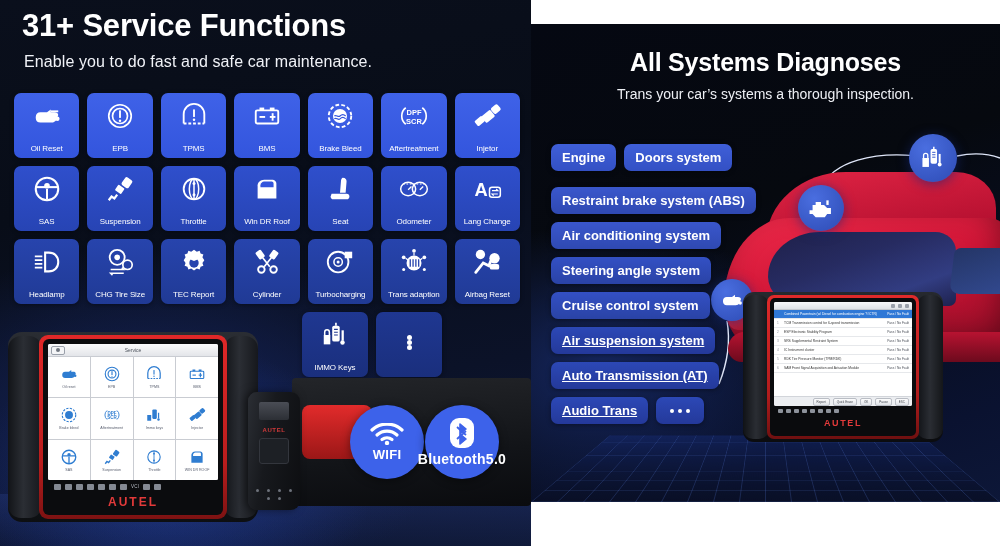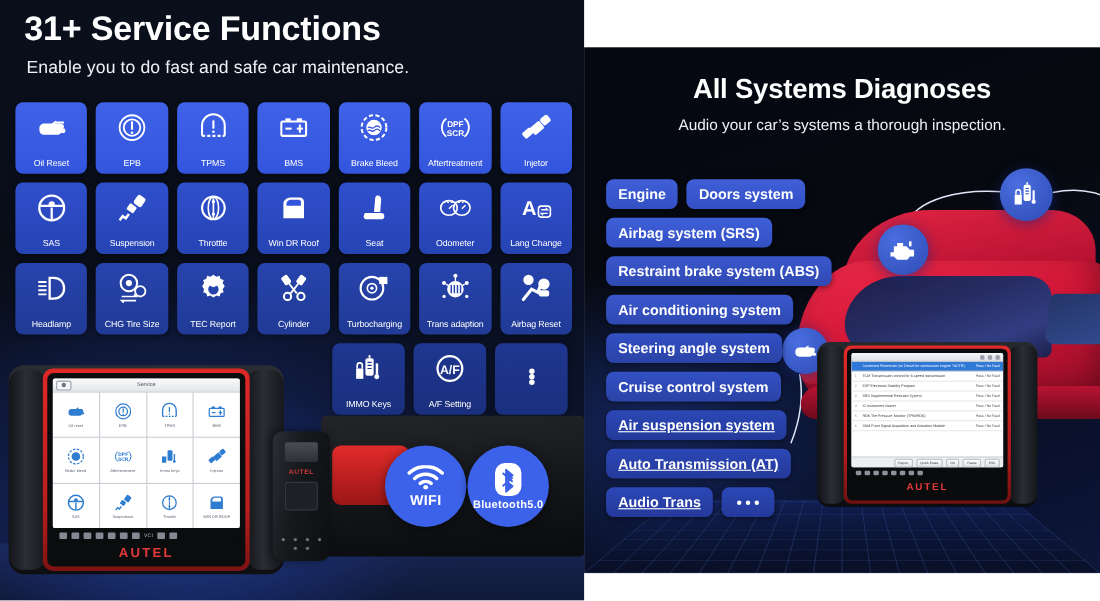--- a/index.html
+++ b/index.html
@@ -146,26 +146,26 @@
   
   .badge {
     position:absolute; border-radius:50%;
     background: #3d62ea; display:flex; flex-direction:column;
     align-items:center; justify-content:center; color:#fff;
     box-shadow: 0 2px 10px rgba(0,0,0,.45);
   }
   .badge.wifi { left: 350px; top: 405px; width: 74px; height: 74px; text-align: right; }
   .badge.bt { left: 425px; top: 405px; width: 74px; height: 74px; background:#3d62ea; }
   .badge .btxt { font-size: 13px; font-weight: 700; letter-spacing: .3px; margin-top: 2px;}
-  .badge.bt .btxt { font-size: 10px; }
+  .badge.bt .btxt { font-size: 14px; }
   .badge svg { display:block; }
 
   
   .right-panel {
-    position: absolute; left: 531px; top: 43px; width: 469px; height: 478px;
+    position: absolute; left: 531px; top: 24px; width: 469px; height: 478px;
     background:
       radial-gradient(ellipse 300px 200px at 15% 72%, #15265e 0%, rgba(8,12,26,0) 72%),
       linear-gradient(160deg, #050812 0%, #06090f 40%, #0a1230 85%, #0d1738 100%);
     overflow: hidden;
   }
   .grid-floor {
     position:absolute; left:0; bottom:0; width:469px; height:150px;
     background:
       repeating-linear-gradient(90deg, rgba(90,130,230,.22) 0 1px, transparent 1px 26px),
       repeating-linear-gradient(0deg, rgba(90,130,230,.18) 0 1px, transparent 1px 18px),
@@ -539,29 +539,20 @@
                 <path d="M5 16v-3a2.5 2.5 0 0 1 5 0v3" fill="none" stroke="#fff" stroke-width="1.6"></path>
                 <rect x="13" y="6" width="8" height="17" rx="2" fill="#fff"></rect>
                 <path d="M15 10h4M15 13h4M15 16h4" stroke="#1f3791" stroke-width="1.2"></path>
                 <rect x="23" y="11" width="2.4" height="11" fill="#fff"></rect>
                 <circle cx="24" cy="24" r="2.4" fill="#fff"></circle>
                 <path d="M17 3v3" stroke="#fff" stroke-width="1.8"></path>
               </svg>
             </span>
           <span class="lbl">IMMO Keys</span>
         </div>
-        <div class="tile b4">
-          <span class="ico">
-              <svg viewBox="0 0 32 32">
-                <circle cx="16" cy="16" r="12" fill="none" stroke="#fff" stroke-width="2.2"></circle>
-                <text x="16" y="21" font-size="12" font-weight="700" fill="#fff" text-anchor="middle" font-family="Liberation Sans">A/F</text>
-              </svg>
-            </span>
-          <span class="lbl">A/F Setting</span>
-        </div>
         <div class="tile b4 dots-tile">
           <span class="d"></span>
           <span class="d"></span>
           <span class="d"></span>
         </div>
       </div>
     </div>
 
     <div class="floor-ref"></div>
 
@@ -733,21 +724,21 @@
           <path d="M8 10l9 8M8 22l9-8" stroke="#3d62ea" stroke-width="1.8" fill="none"></path>
         </svg>
       <span class="btxt">Bluetooth5.0</span>
     </div>
   </div>
 
   <div class="right-panel">
     <div class="grid-floor"></div>
 
     <div class="r-title">All Systems Diagnoses</div>
-    <div class="r-sub">Audio your car’s systems a thorough inspection.</div>
+    <div class="r-sub">Trans your car’s systems a thorough inspection.</div>
 
     <svg class="connector">
       <path d="M402 134 C 340 124, 300 140, 292 163" fill="none" stroke="#dfe6f8" stroke-width="1.4"></path>
       <path d="M268 184 C 240 200, 210 230, 200 257" fill="none" stroke="#dfe6f8" stroke-width="1.4"></path>
       <path d="M196 297 C 200 320, 196 340, 188 360" fill="none" stroke="#dfe6f8" stroke-width="1.4"></path>
       <path d="M426 132 C 445 128, 458 130, 469 134" fill="none" stroke="#dfe6f8" stroke-width="1.4"></path>
     </svg>
 
     <div class="car">
       <div class="car-roof"></div>
@@ -783,21 +774,20 @@
           <circle cx="27" cy="18" r="2.2" fill="#fff"></circle>
         </svg>
     </div>
 
     <div class="pills">
       <div class="pill-row">
         <span class="pill">Engine</span>
         <span class="pill">Doors system</span>
       </div>
       <div class="pill-row">
-        <span class="pill">Airbag system (SRS)</span>
       </div>
       <div class="pill-row">
         <span class="pill dim1">Restraint brake system (ABS)</span>
       </div>
       <div class="pill-row">
         <span class="pill dim1">Air conditioning system</span>
       </div>
       <div class="pill-row">
         <span class="pill dim2">Steering angle system</span>
       </div>

